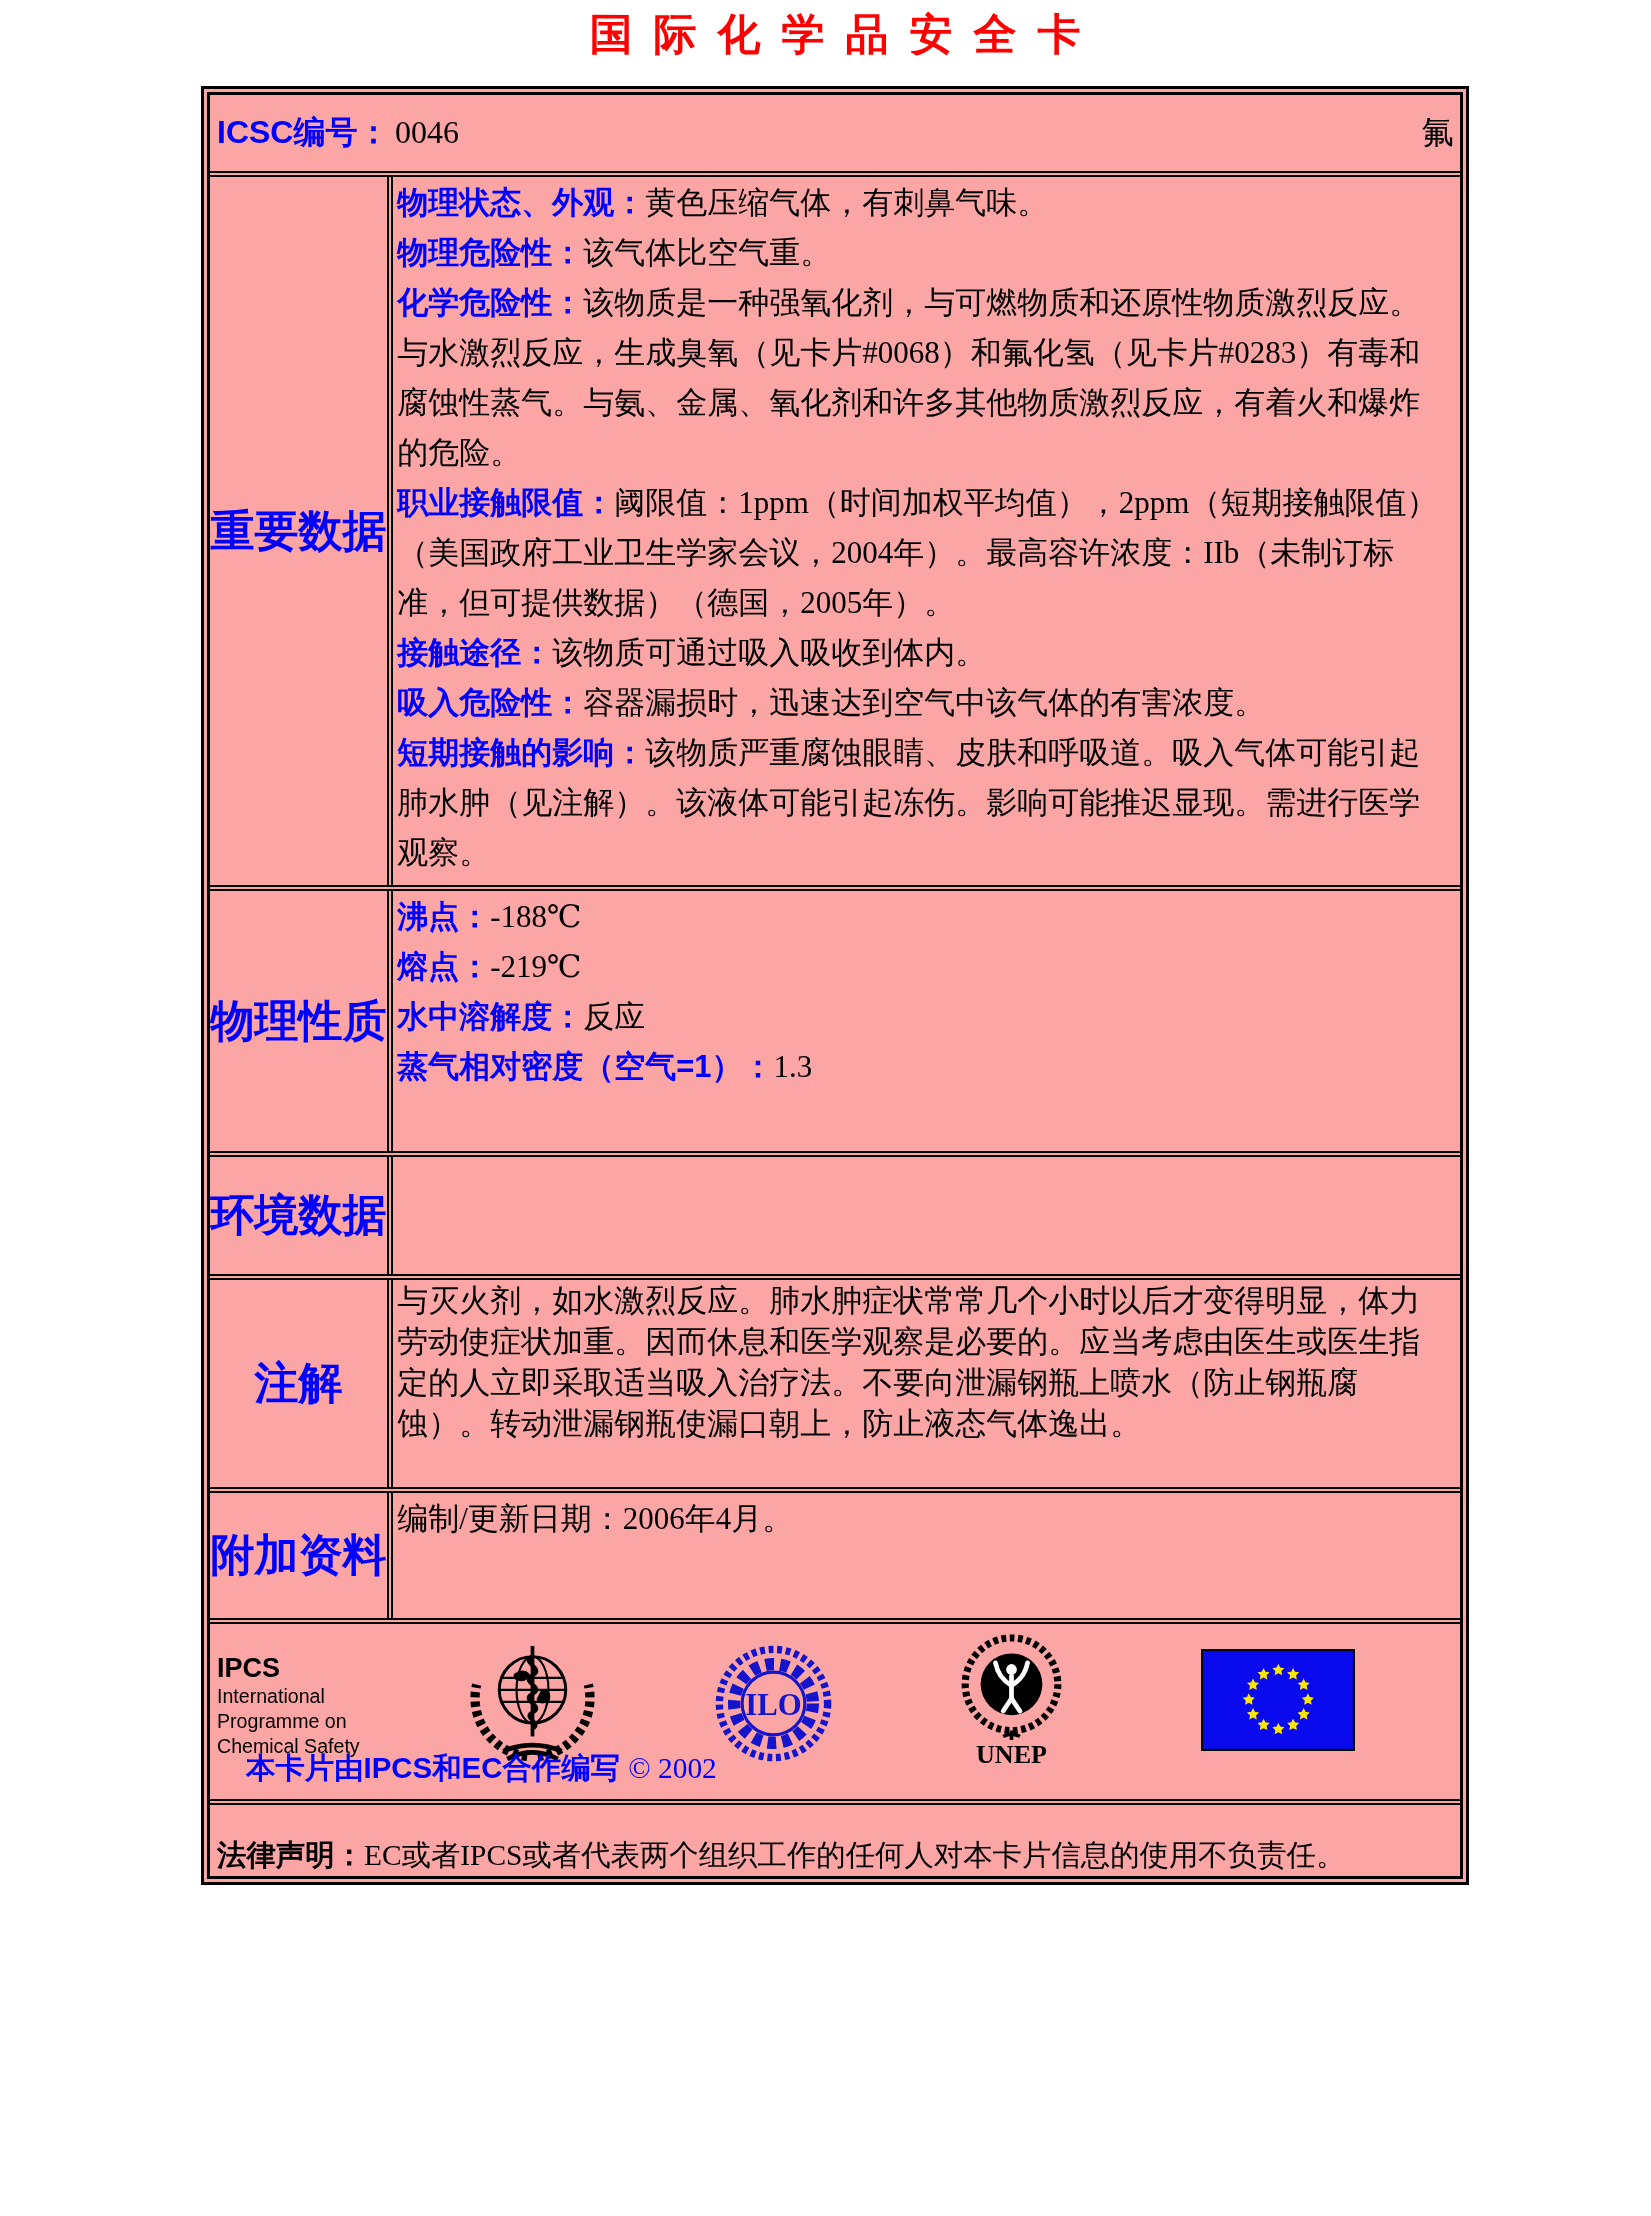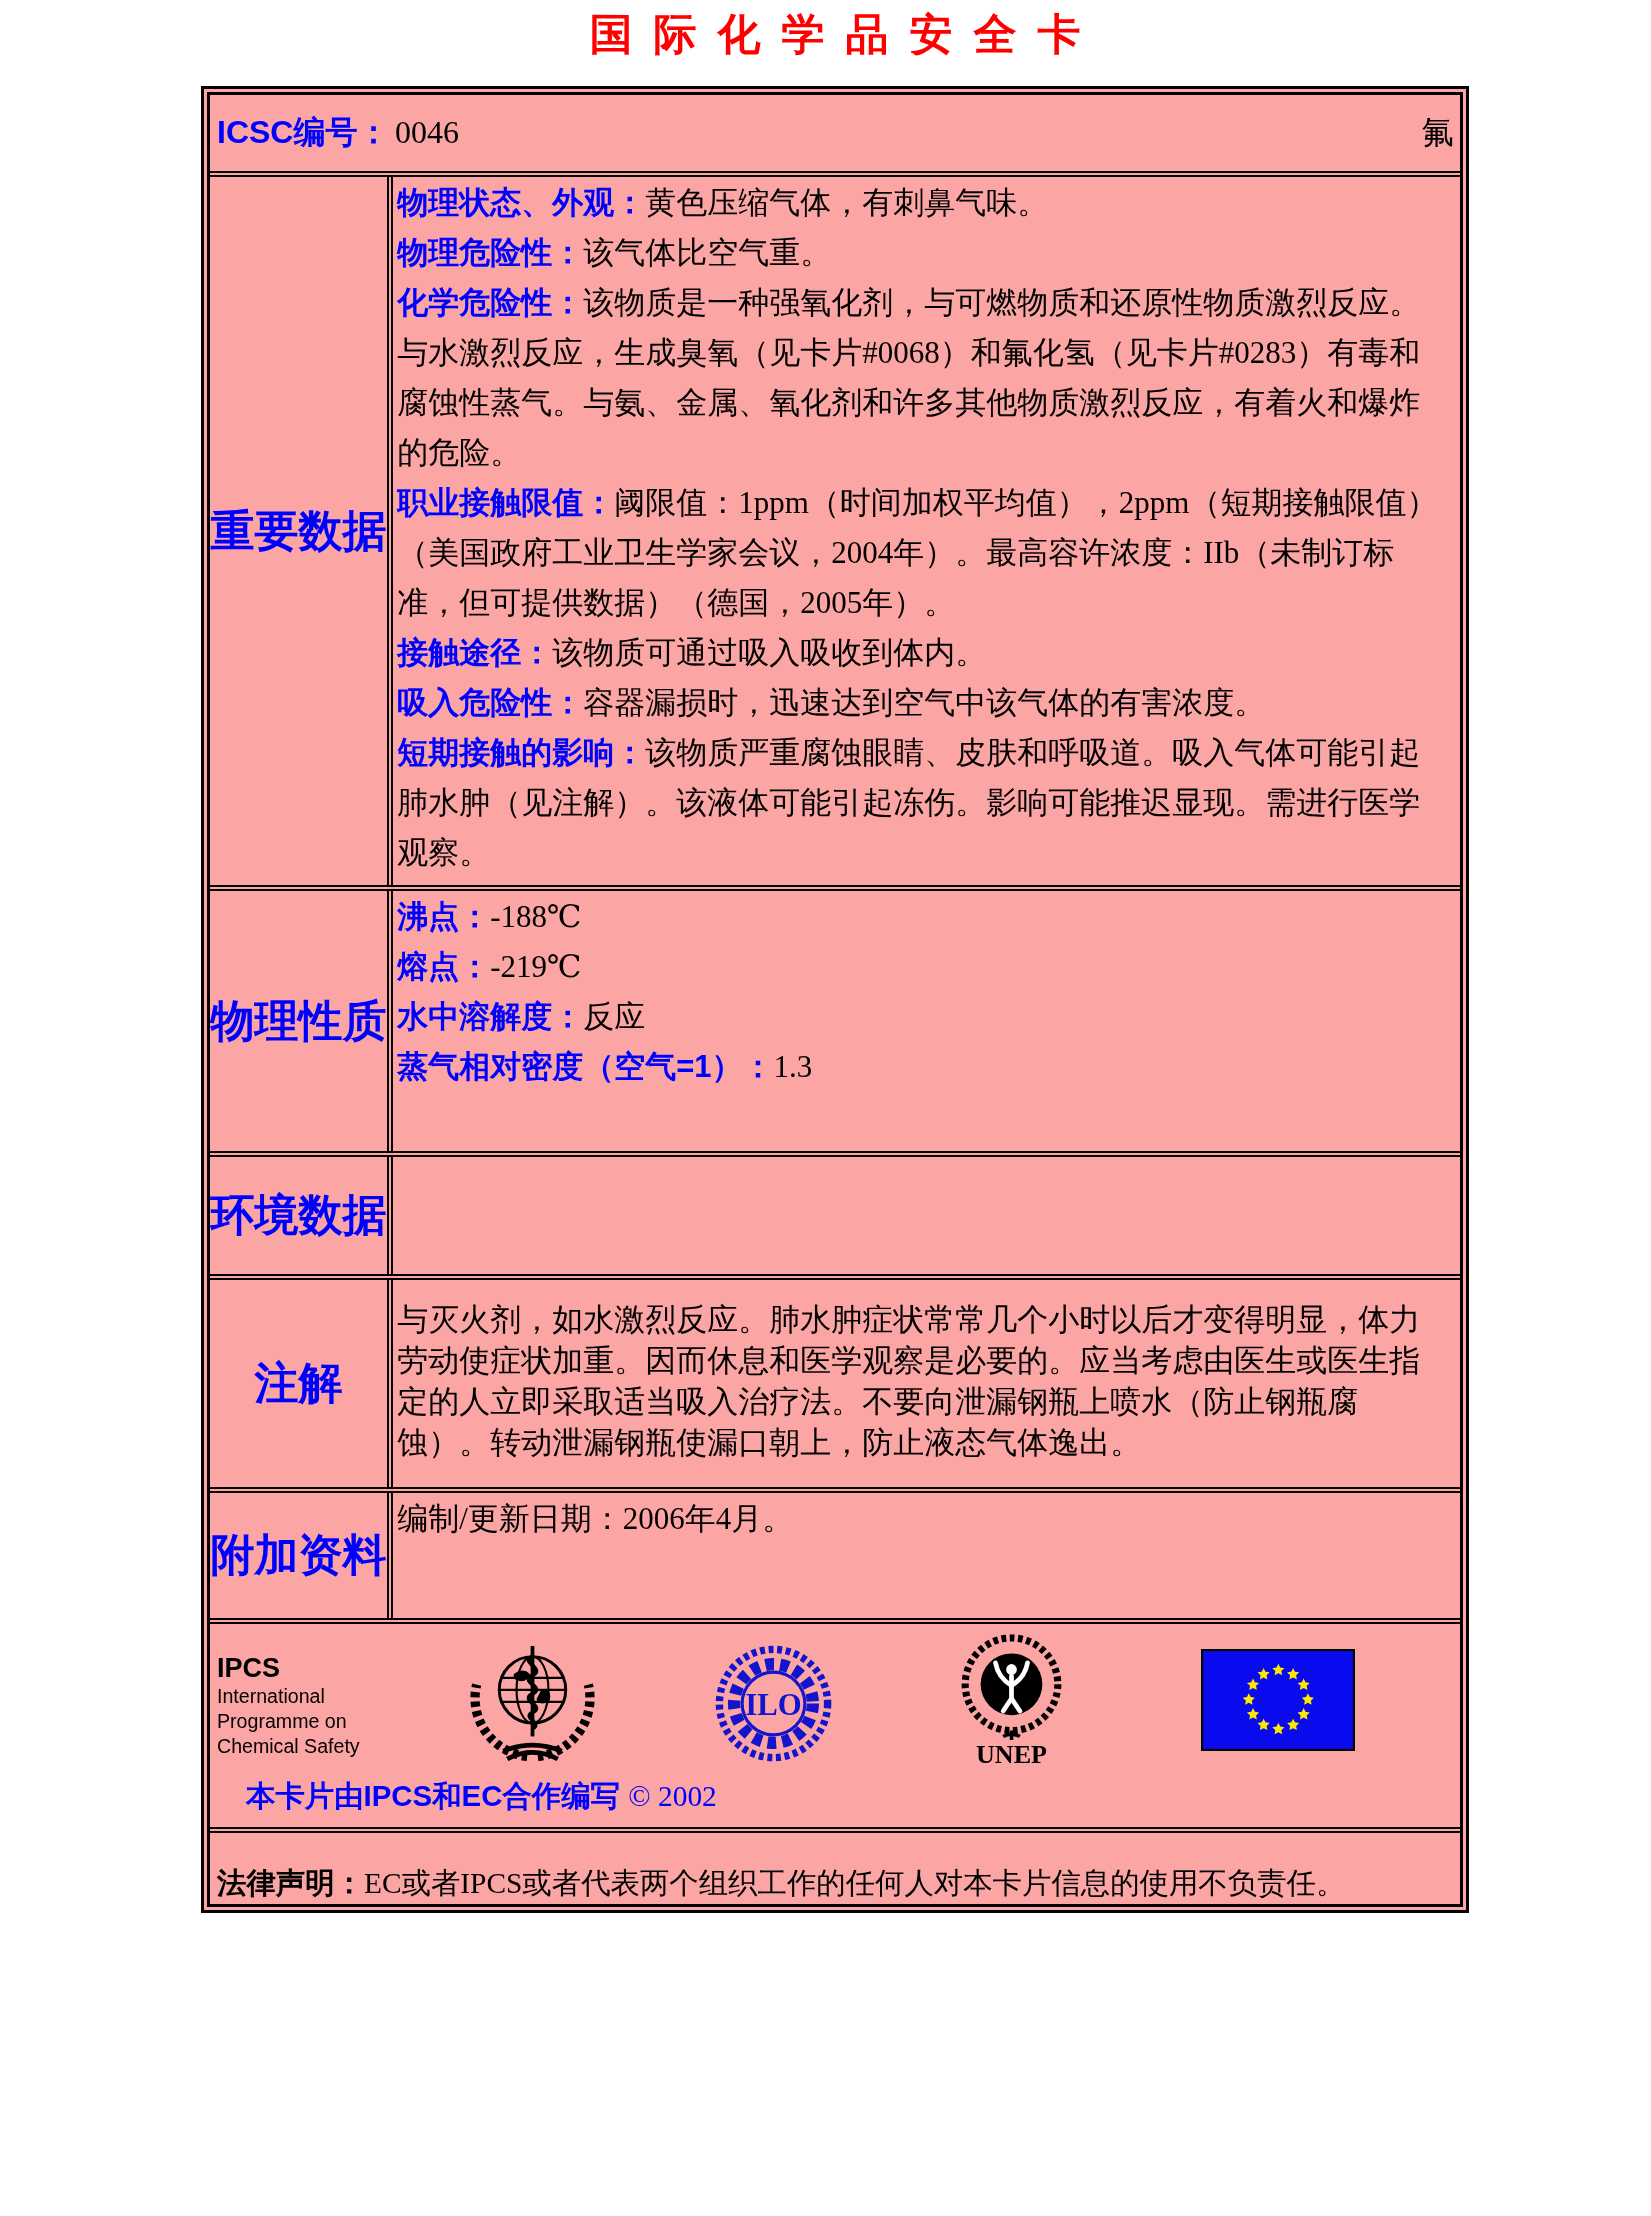--- a/index.html
+++ b/index.html
@@ -36,28 +36,28 @@
   .substance{font-size:32px}
   
   .label-cell{
     width:177px;flex:none;display:flex;align-items:center;justify-content:center;
     font-family:"Liberation Sans","DejaVu Sans",sans-serif;
     font-size:44px;font-weight:bold;color:var(--accent-blue);text-align:center;
   }
   .content-cell{flex:1;border-left:6.3px double var(--ink);padding:1.4px 9.8px 0 4.2px;font-size:31px}
   .content-cell p{line-height:50px}
   .notes .content-cell p{line-height:41px}
-  .notes .content-cell{padding-top:19px}
+  .notes .content-cell{padding-top:0}
   .sec-important{height:714px}
   .sec-physical{height:266px}
   .sec-environment{height:123px}
   .sec-notes{height:213px}
   .sec-additional{height:131px}
   
-  .logos-row{height:209px;display:block;position:relative}
+  .logos-row{height:181px;display:block;position:relative}
   .ipcs-block{position:absolute;left:7px;top:29px;width:175px;font-family:"Liberation Sans","DejaVu Sans",sans-serif}
   .ipcs-acronym{font-size:27px;font-weight:bold;line-height:31px}
   .ipcs-full{font-size:19.6px;line-height:25px}
   .logo{position:absolute}
   .who-logo{left:256px;top:8.4px}
   .ilo-logo{left:495px;top:17.5px}
   .unep-logo{left:742px;top:8.4px}
   .eu-flag{left:991px;top:24.5px}
   .credit-line{
     position:absolute;left:0;right:0;bottom:9.8px;text-align:left;

